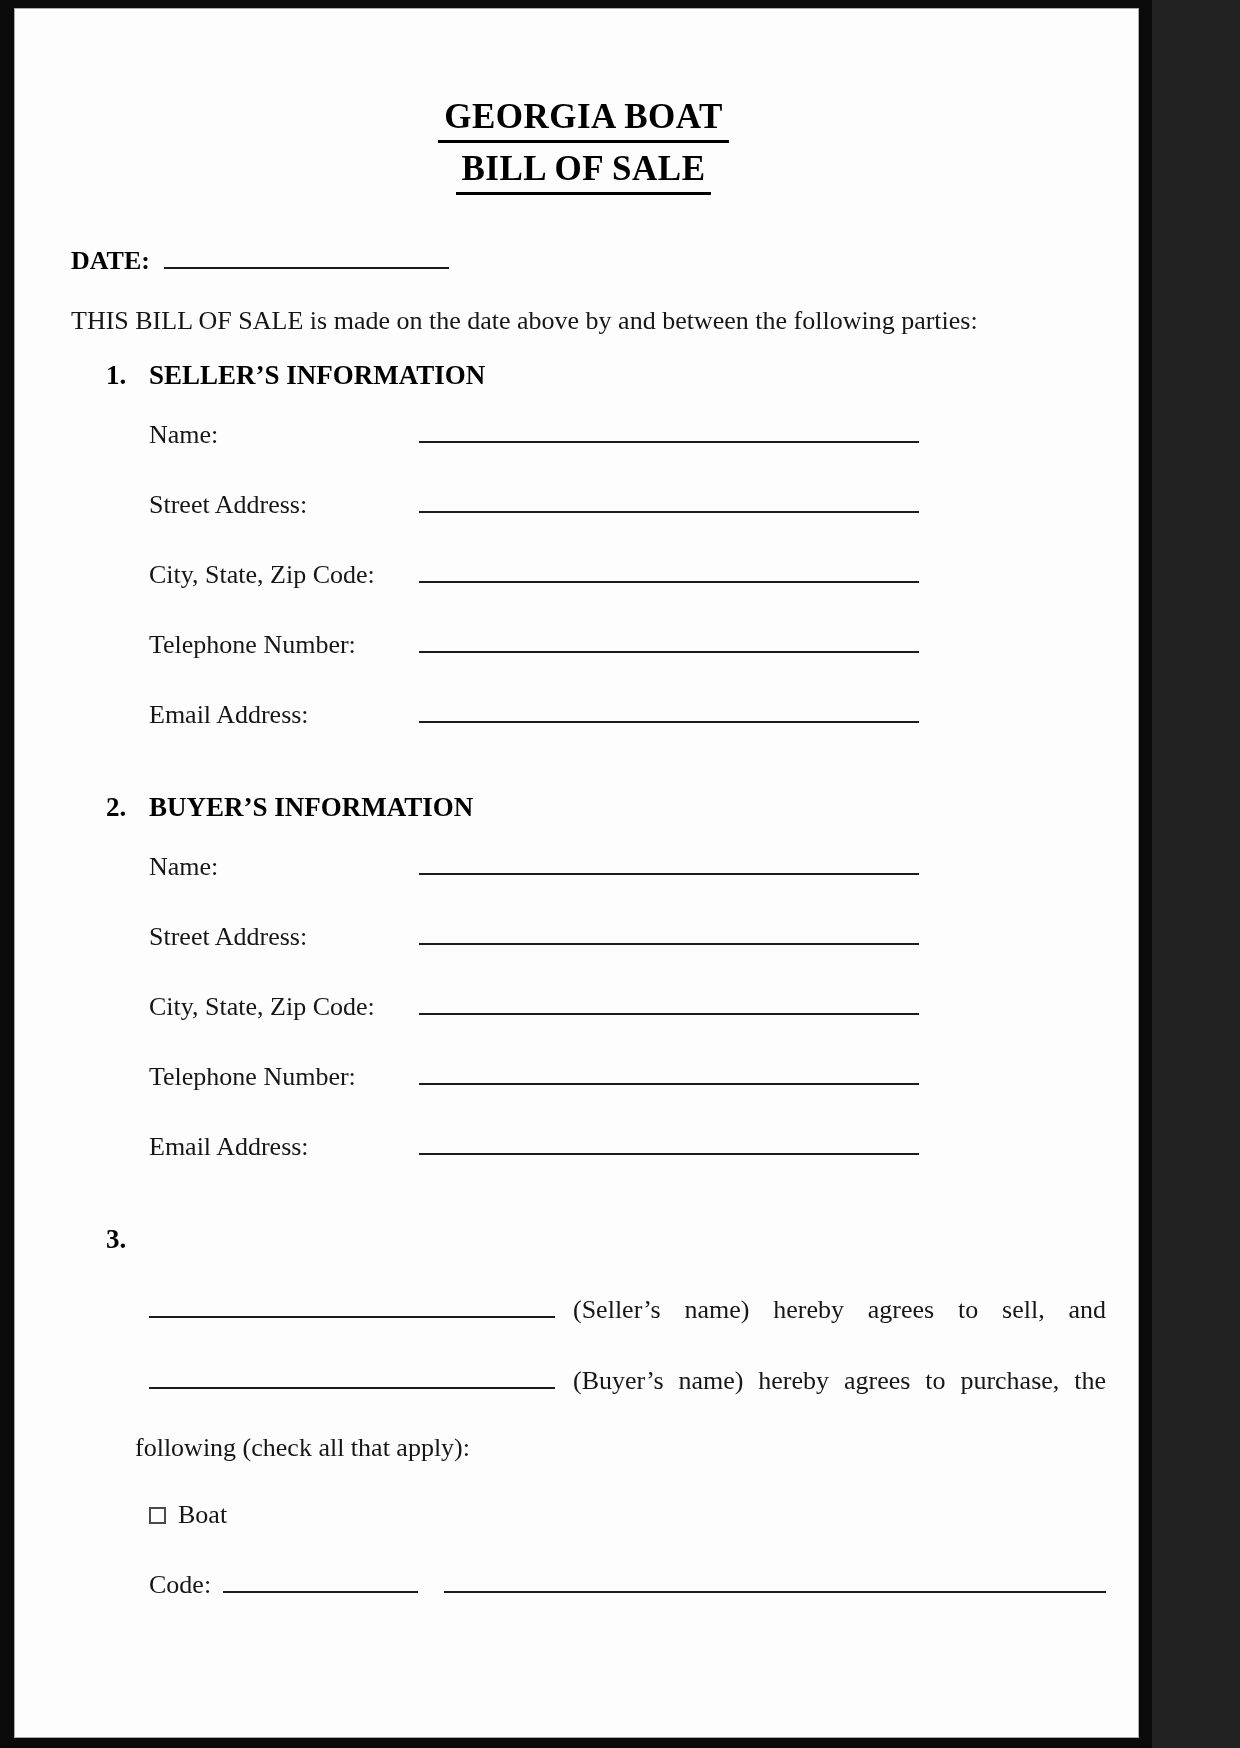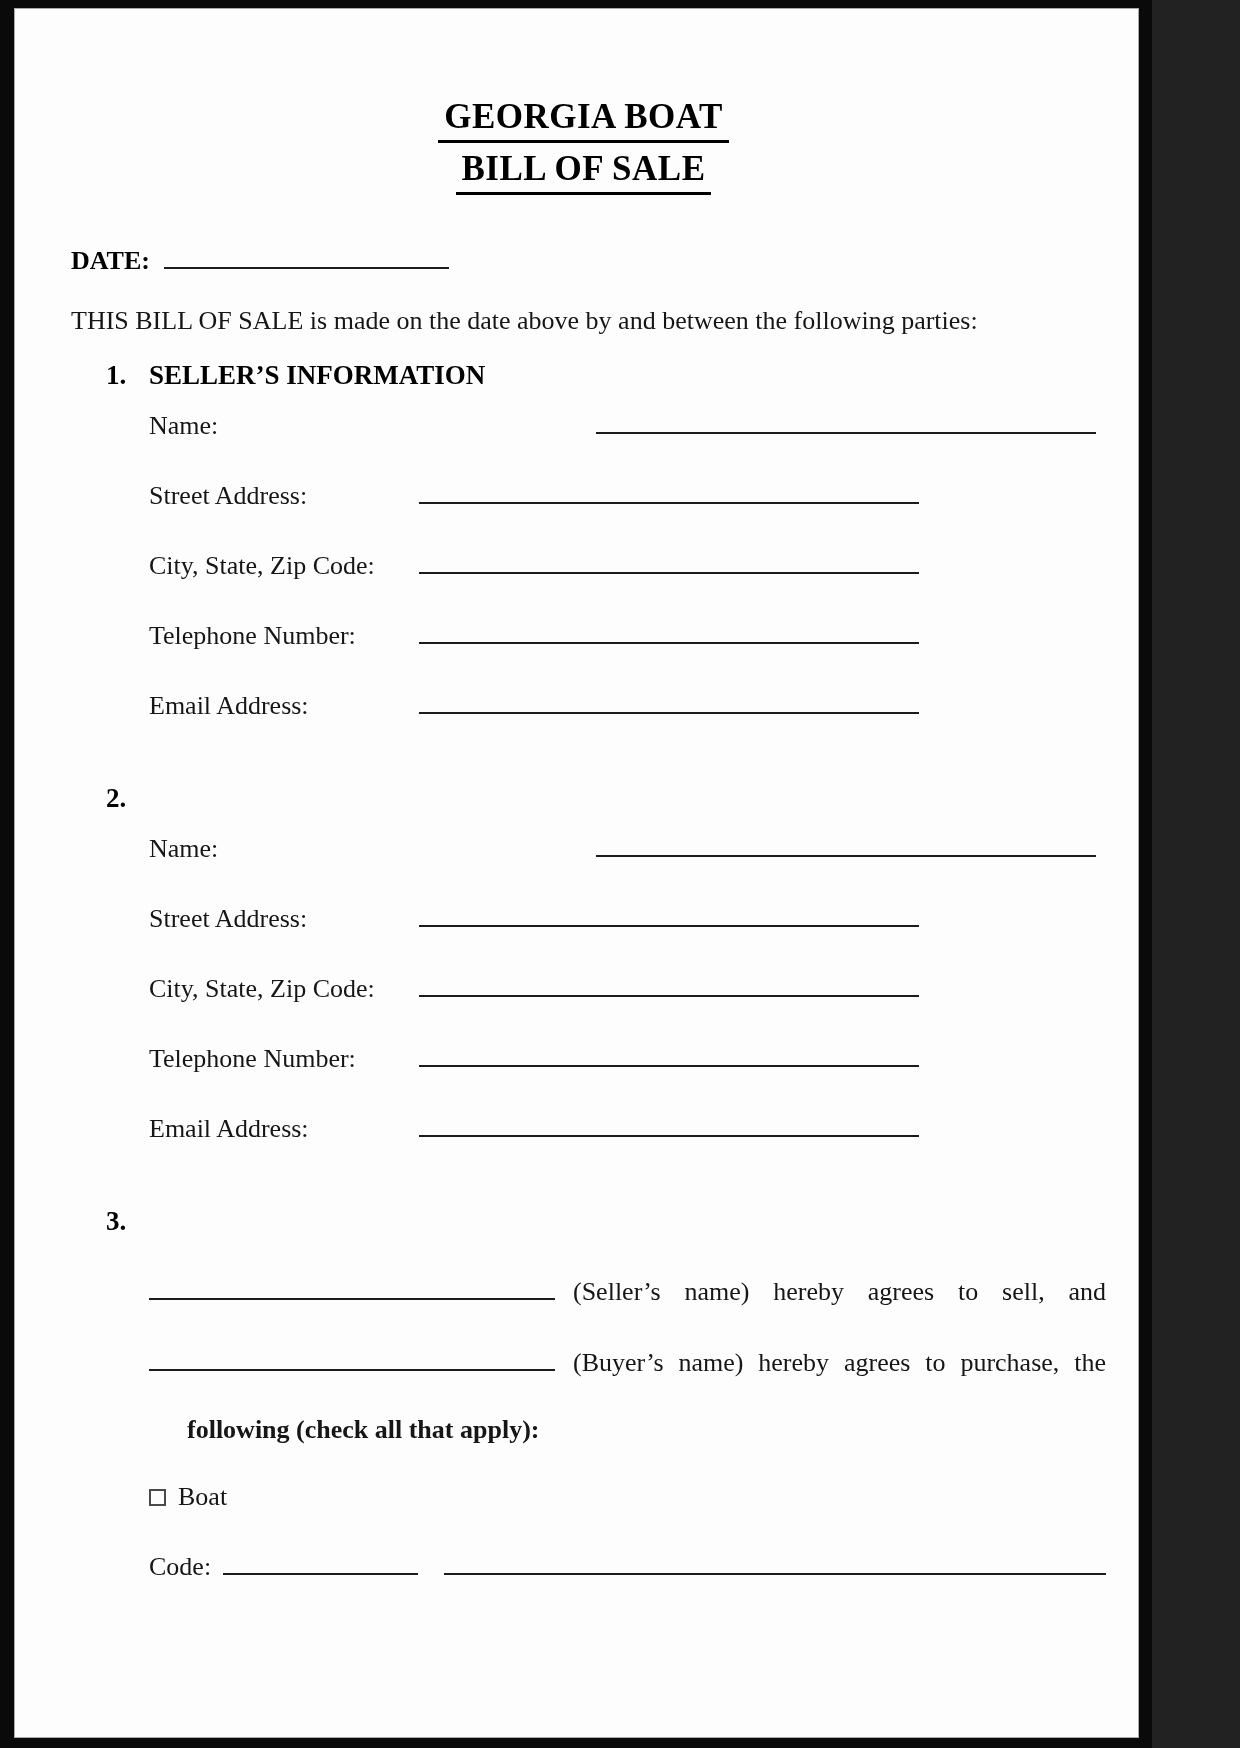--- a/index.html
+++ b/index.html
@@ -46,32 +46,32 @@
     margin-top:62px;
     font-weight:bold; color:#000;
     font-size:27px;
   }
   .section-heading.first { margin-top:24px; }
   .section-number { flex:0 0 43px; margin-left:35px; }
   .field-row {
     display:flex; align-items:baseline;
     margin-left:78px; margin-top:37px;
   }
-  .field-row.first { margin-top:18px;justify-content:space-between; }
+  .field-row.first { margin-top:27px; }
   .field-label { flex:0 0 270px; }
   .field-blank { width:500px; }
   .clause {
     margin-left:78px; margin-top:38px;
     width:957px;
     text-align:justify; text-align-last:justify;
     white-space:nowrap;
   }
   .clause .clause-blank { width:406px; margin-right:18px; }
   .clause-text { display:inline; }
-  .plain-row { margin-left:116px; margin-top:37px;font-weight:bold; }
+  .plain-row { margin-left:64px; margin-top:37px; }
   .cb-row { margin-left:78px; margin-top:37px; display:flex; align-items:center; }
   .checkbox {
     display:inline-block; width:13px; height:13px;
     border:2px solid #4a4a4a;
     margin-right:12px;
     background:#fdfdfd;
   }
   .inline-row {
     display:flex; align-items:baseline;
     margin-left:78px; margin-top:37px;
@@ -124,20 +124,21 @@
       <span class="field-label">Telephone Number:</span>
       <span class="blank field-blank"></span>
     </div>
     <div class="field-row">
       <span class="field-label">Email Address:</span>
       <span class="blank field-blank"></span>
     </div>
 
     <div class="section-heading">
       <span class="section-number">2.</span>
+      <span>BUYER’S INFORMATION</span>
     </div>
 
     <div class="field-row first">
       <span class="field-label">Name:</span>
       <span class="blank field-blank"></span>
     </div>
     <div class="field-row">
       <span class="field-label">Street Address:</span>
       <span class="blank field-blank"></span>
     </div>

